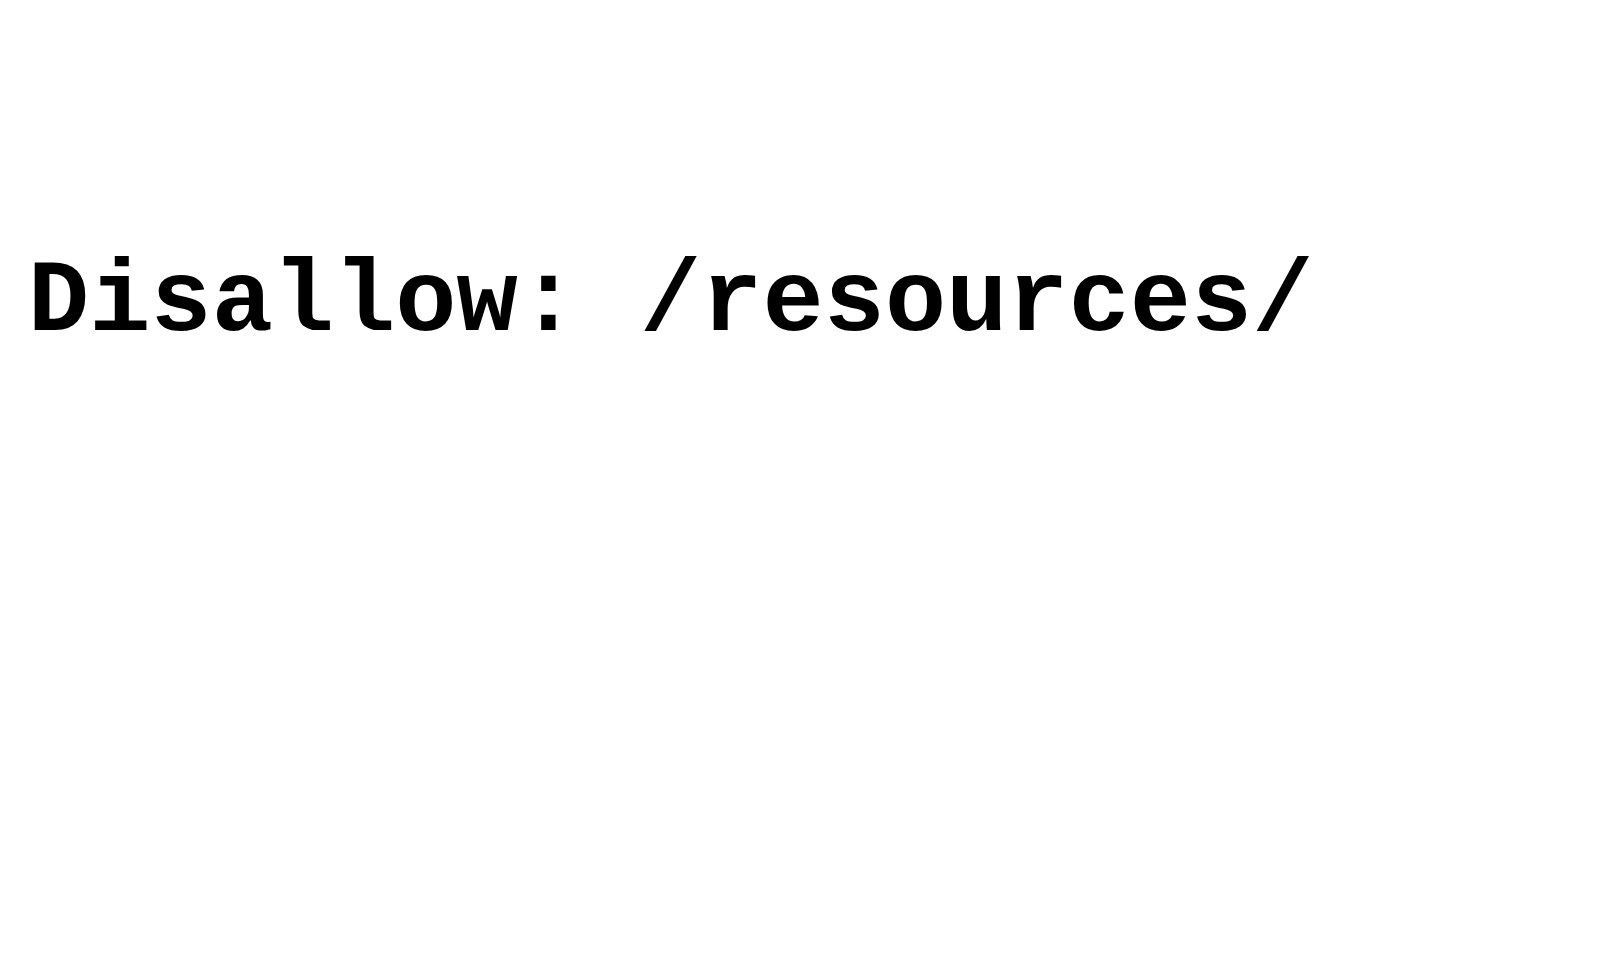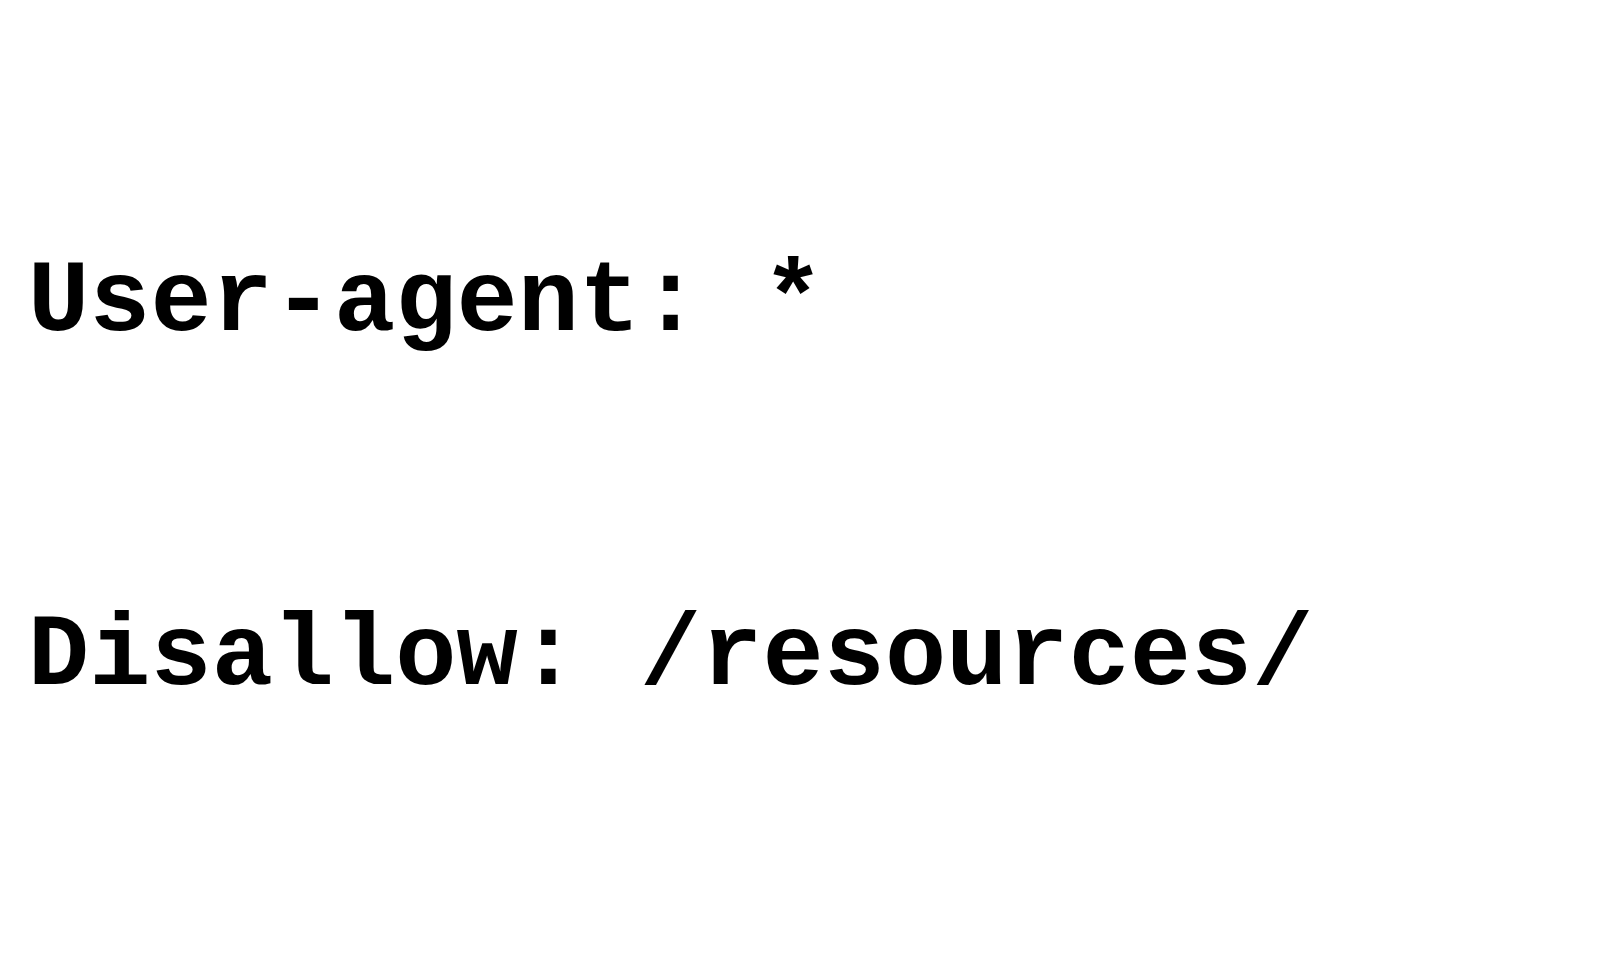--- a/index.html
+++ b/index.html
@@ -23,20 +23,19 @@
     letter-spacing: 0;
   }
   .line {
     min-height: 118px;
   }
 </style>
 </head>
 <body>
 
 <div class="robots-file">
-  <div class="line">User-agent: *</div>
   <div class="line">Disallow: /resources/</div>
   
   
   
   
   
 </div>
 
 </body></html>

